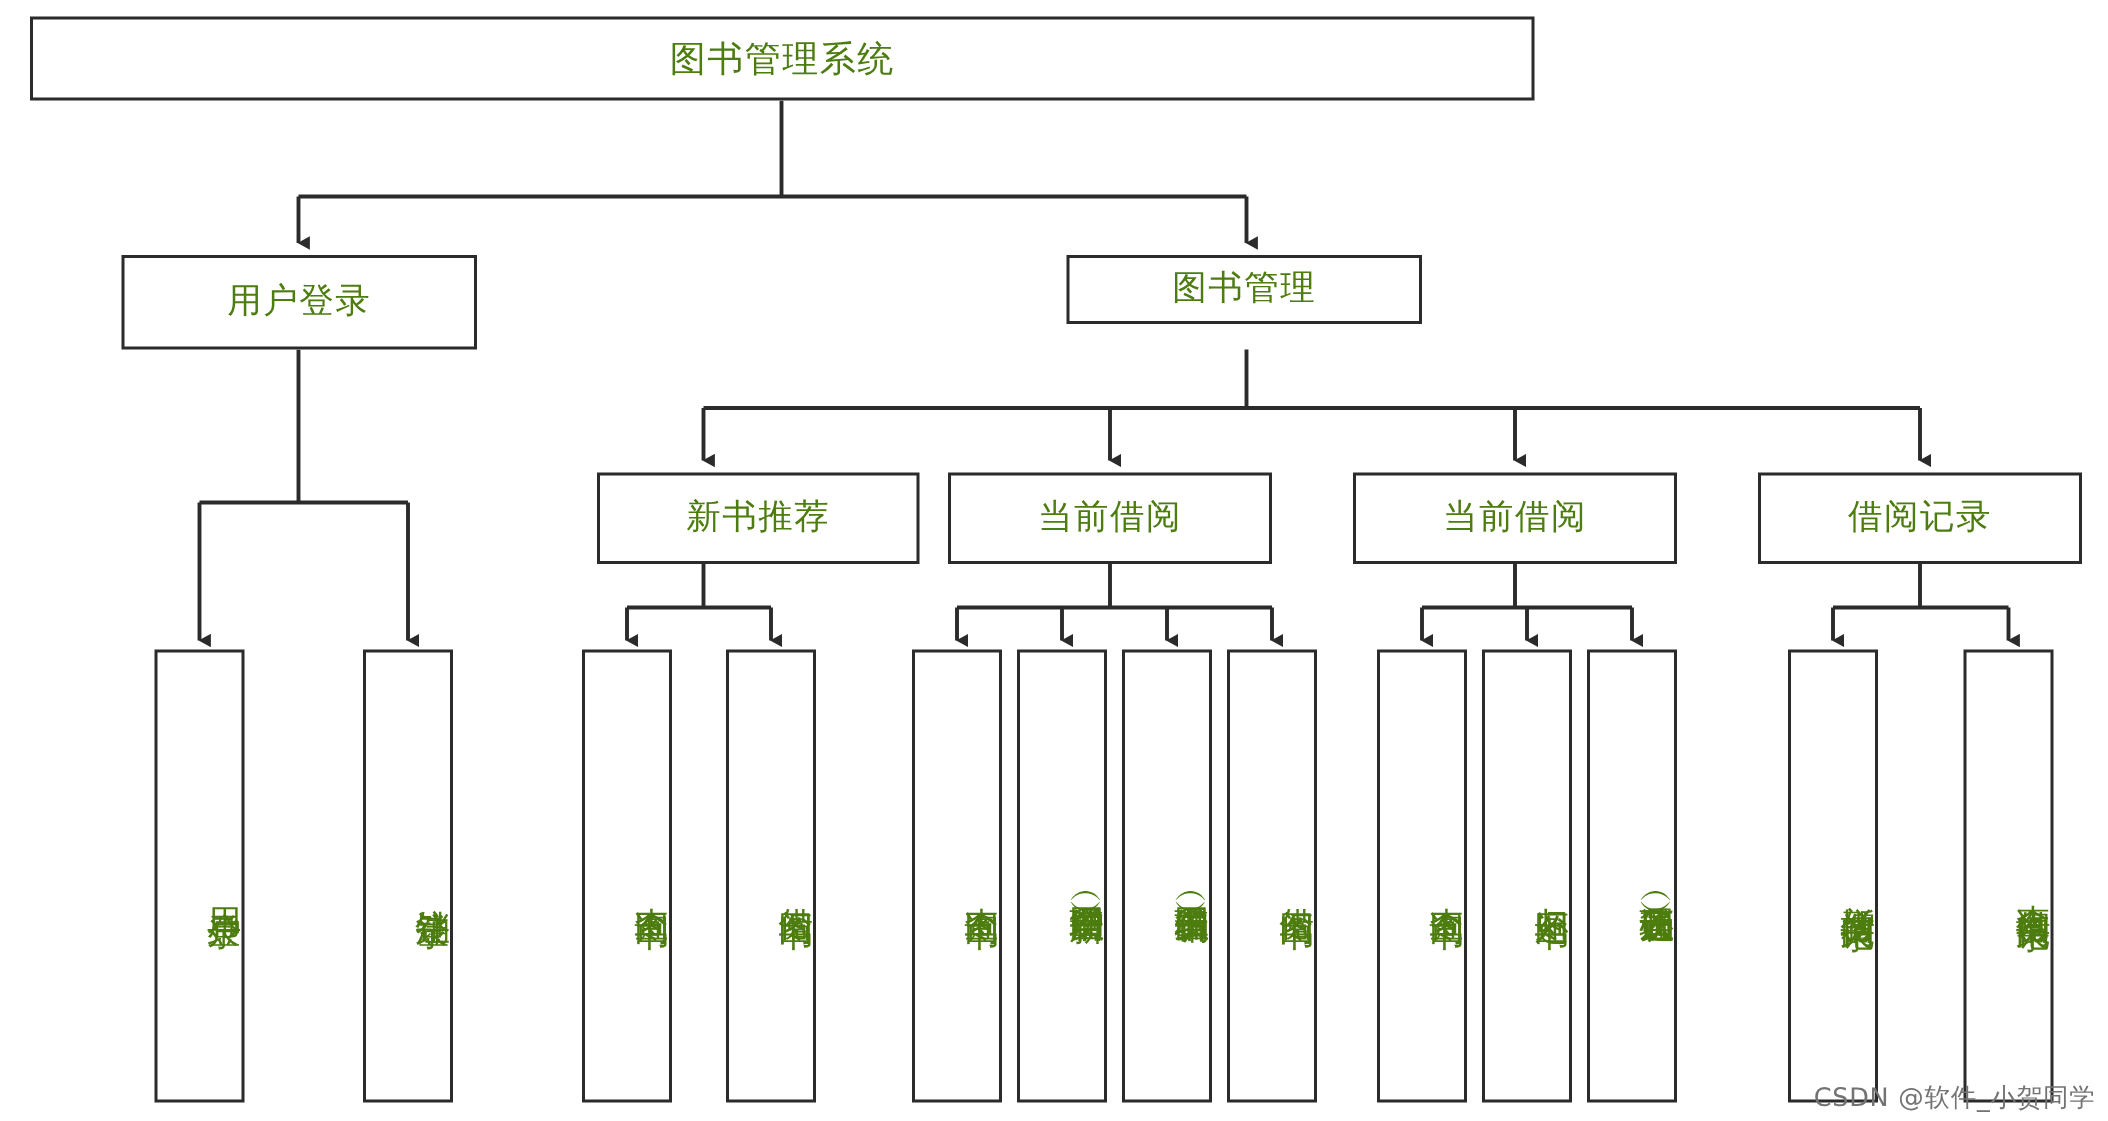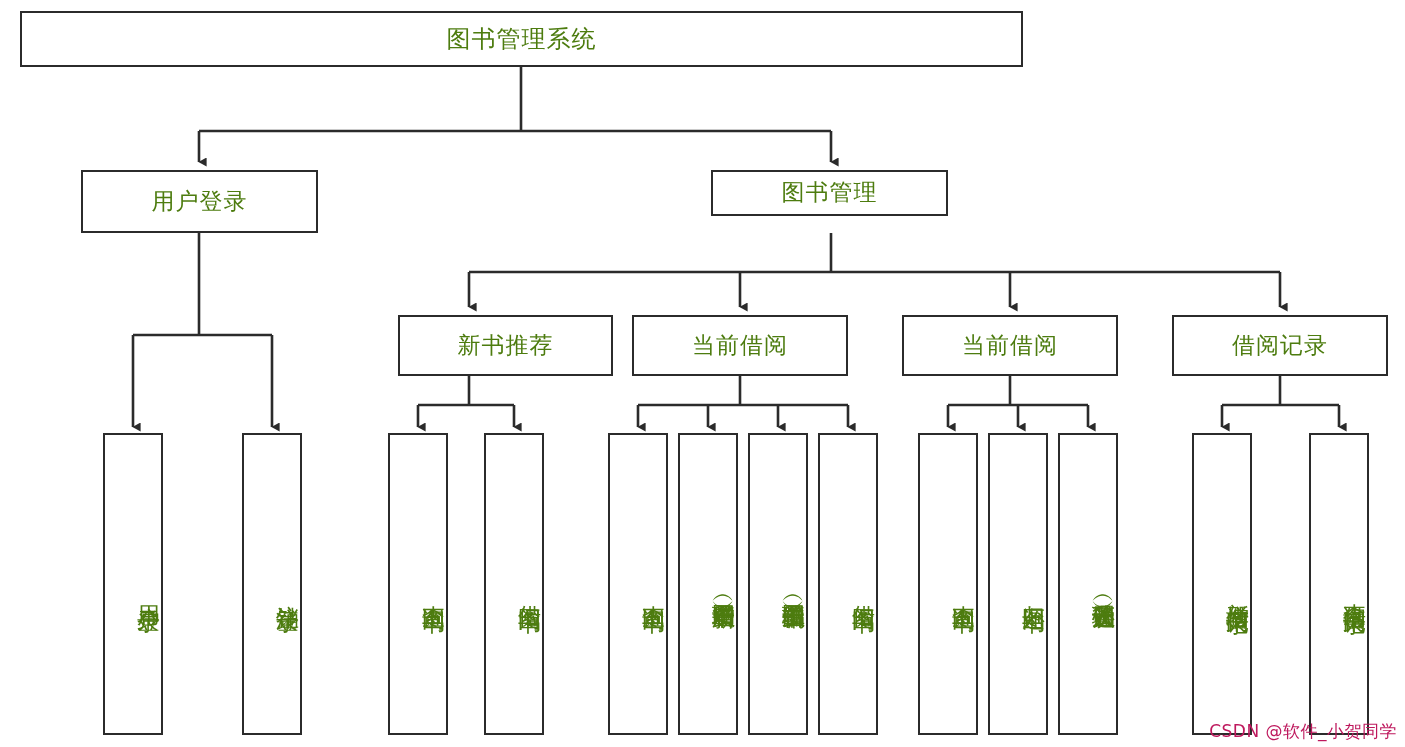--- a/index.html
+++ b/index.html
@@ -61,21 +61,21 @@
     display: block;
   }
   #root-node {
     font-size: 24px;
   }
   #watermark {
     position: absolute;
     right: 8px;
     bottom: 4px;
     font-size: 17px;
-    color: #be185d;
+    color: #737373;
     letter-spacing: 0.5px;
     white-space: nowrap;
     user-select: none;
     text-align: center;
   }
 </style>
 </head>
 <body>
 
 <div id="diagram-root">

